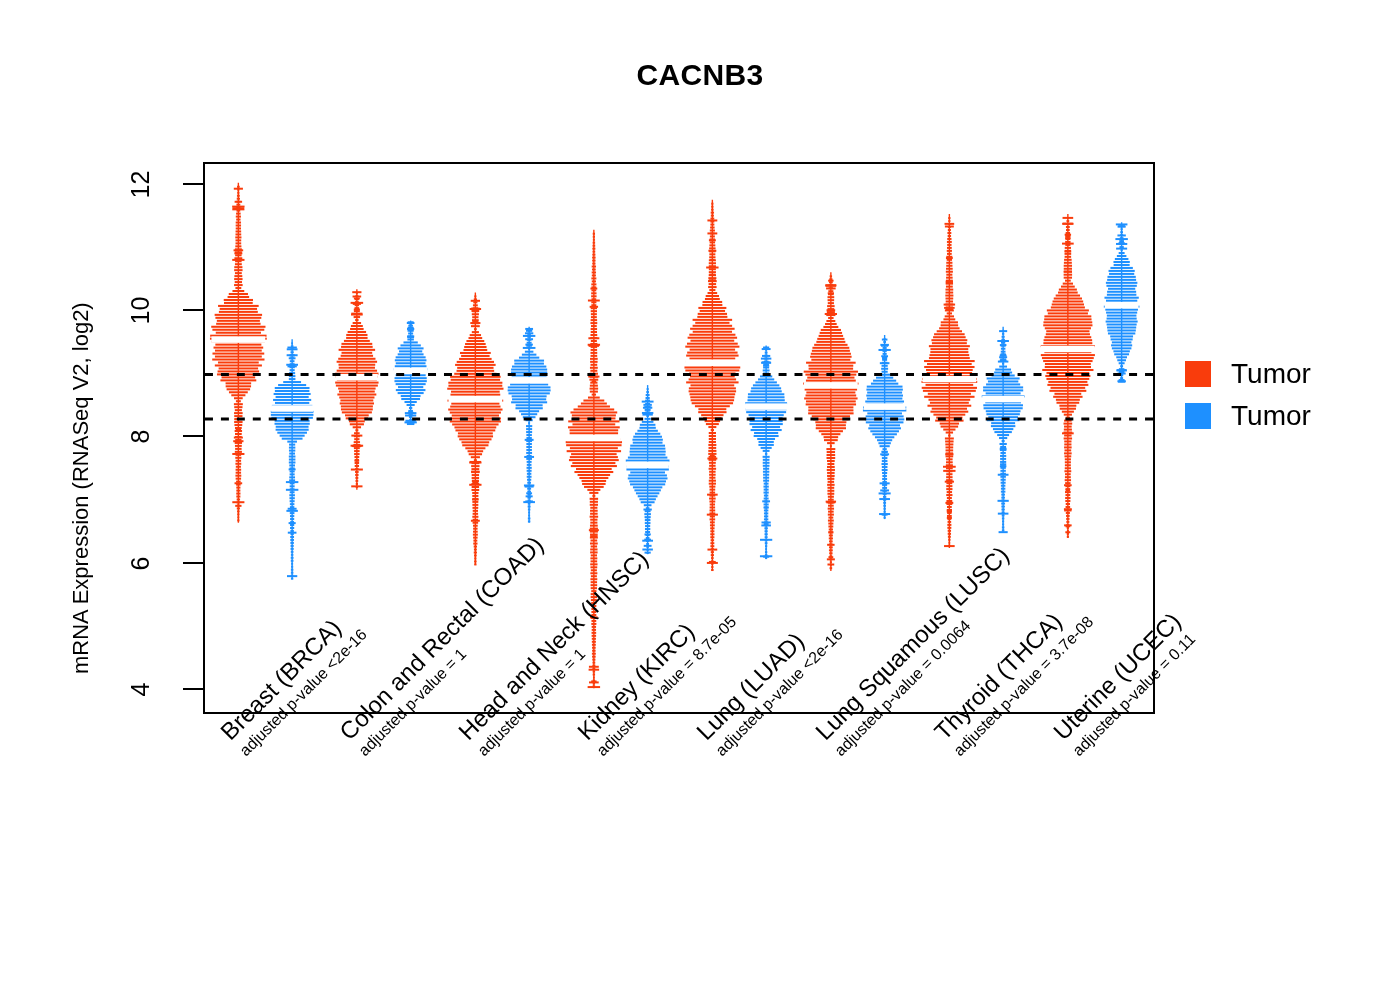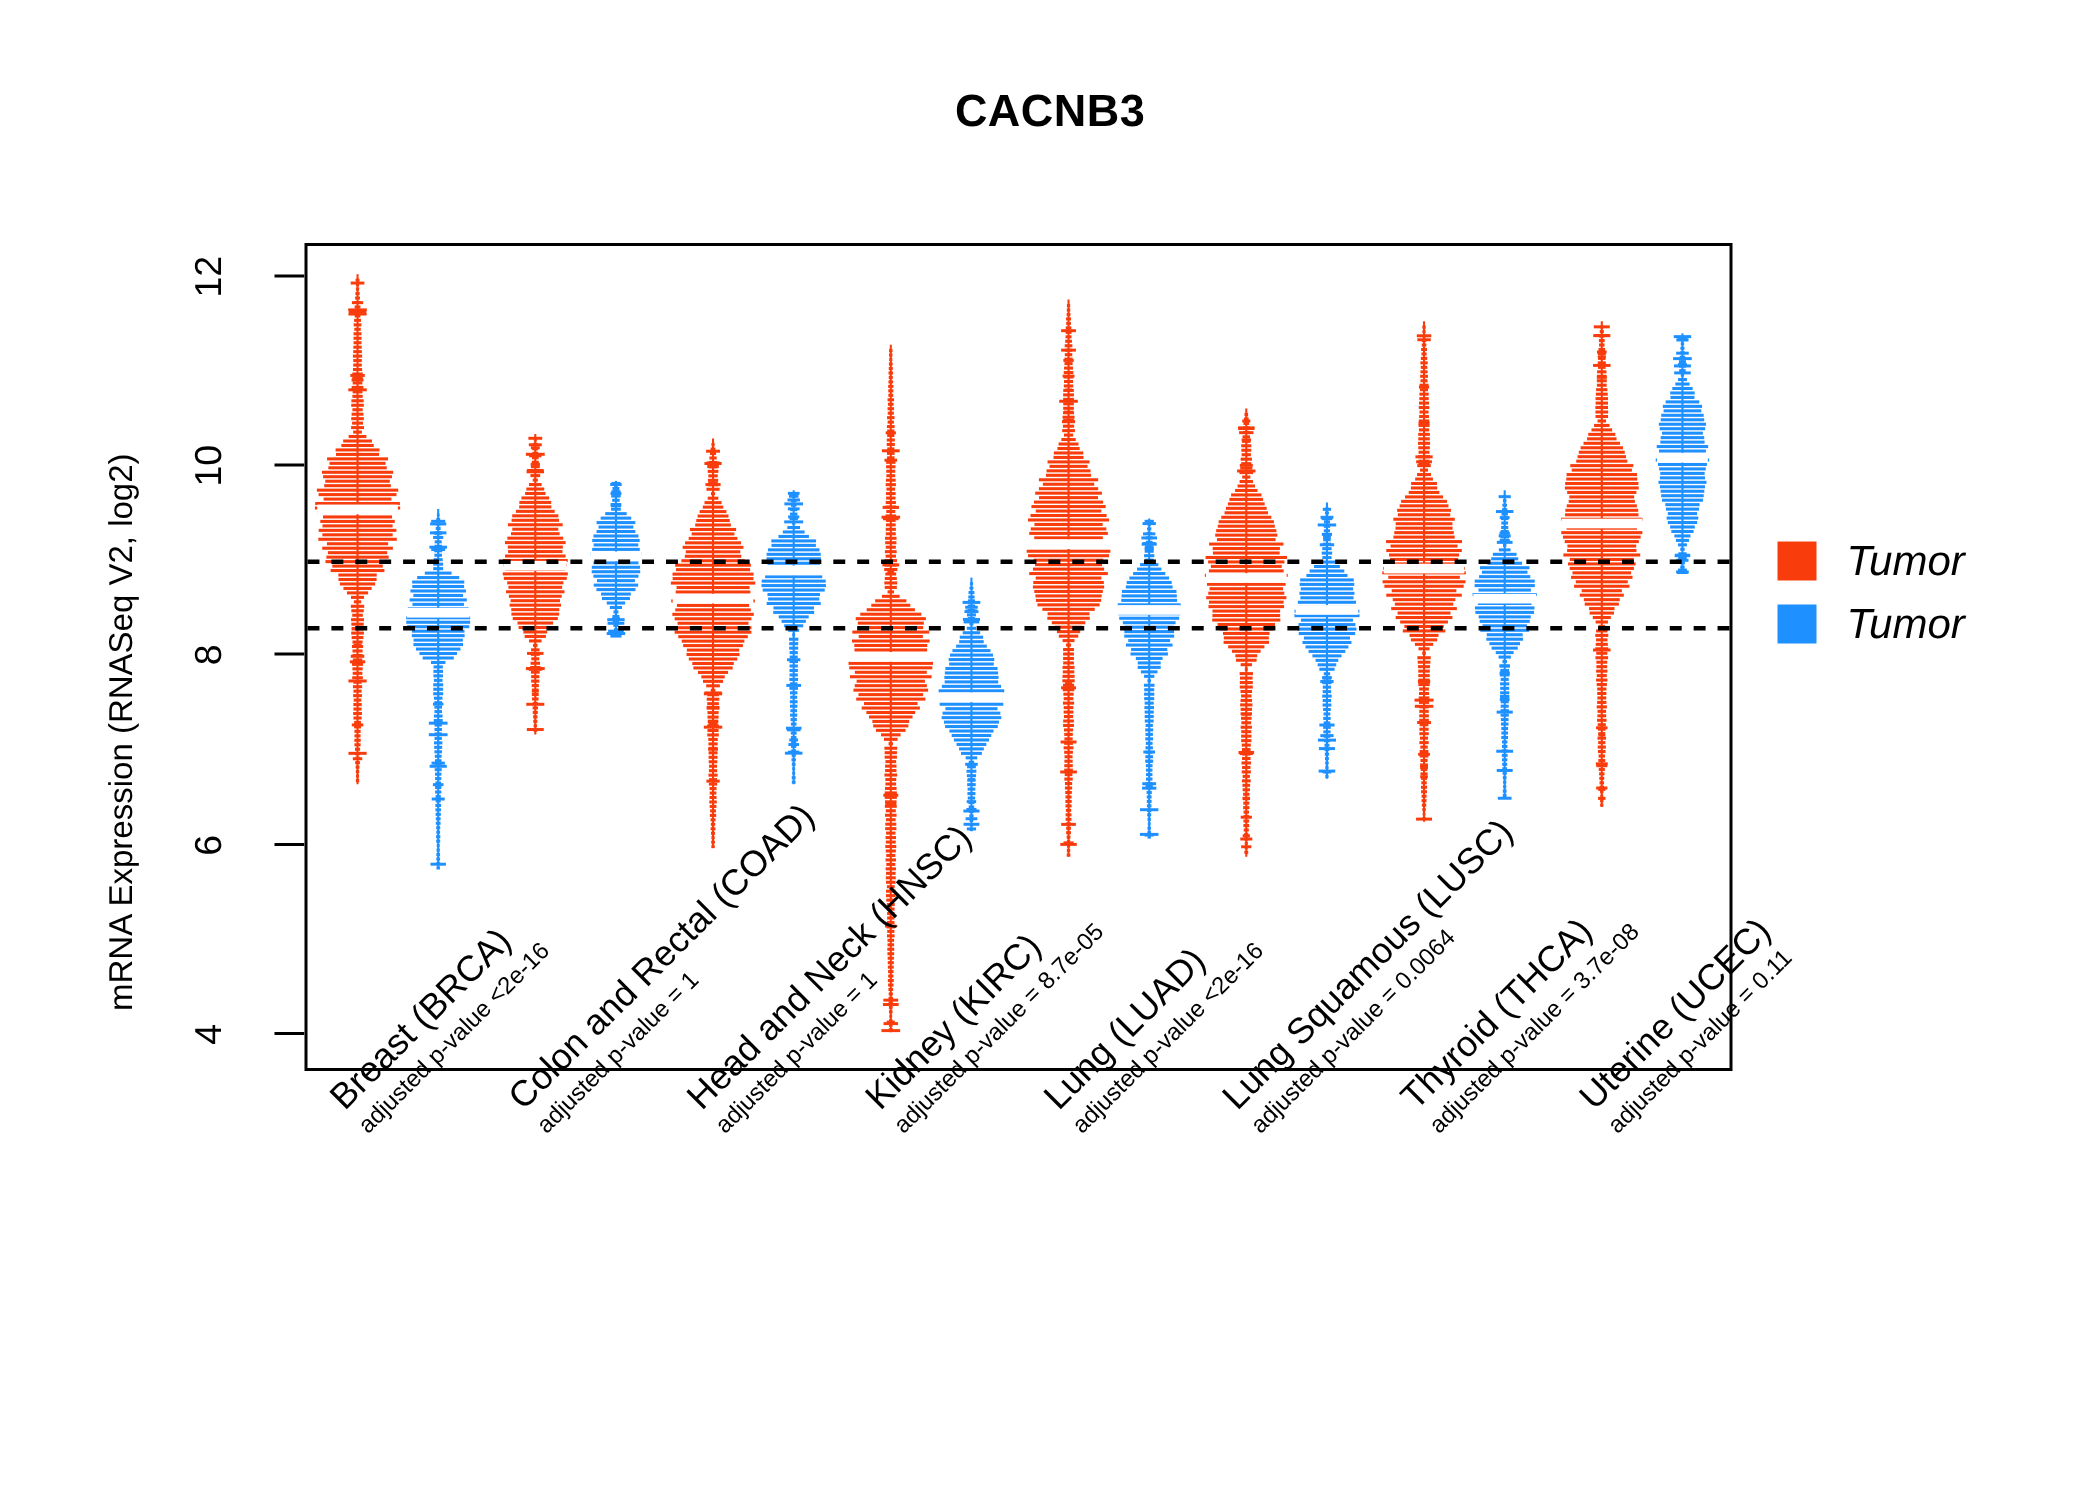--- a/index.html
+++ b/index.html
@@ -23,21 +23,21 @@
   .ytitle{position:absolute;font-size:22px;white-space:nowrap;
           transform-origin:0 0;transform:rotate(-90deg);}
 
   
   .xgrp{position:absolute;transform-origin:0 0;transform:rotate(-45deg);
         white-space:nowrap;}
   .xgrp .g1{font-size:24px;display:block;}
   .xgrp .g2{font-size:16px;display:block;margin-top:2px;}
 
   
-  #legend{position:absolute;left:1185px;top:360px;font-style:italic;}
+  #legend{position:absolute;left:1185px;top:360px;}
   .lgrow{display:flex;align-items:center;margin-bottom:14px;}
   .lgsw{width:26px;height:26px;margin-right:20px;}
   .lgtx{font-size:28px;line-height:28px;}
 </style>
 </head>
 <body>
 
 <div id="stage">
 
   <div class="title">CACNB3</div>

